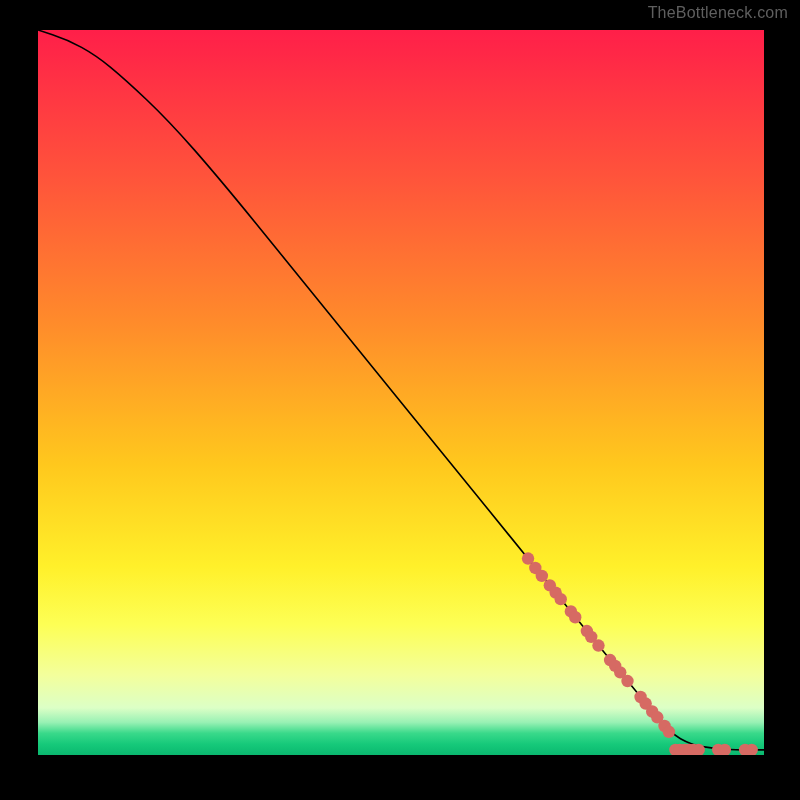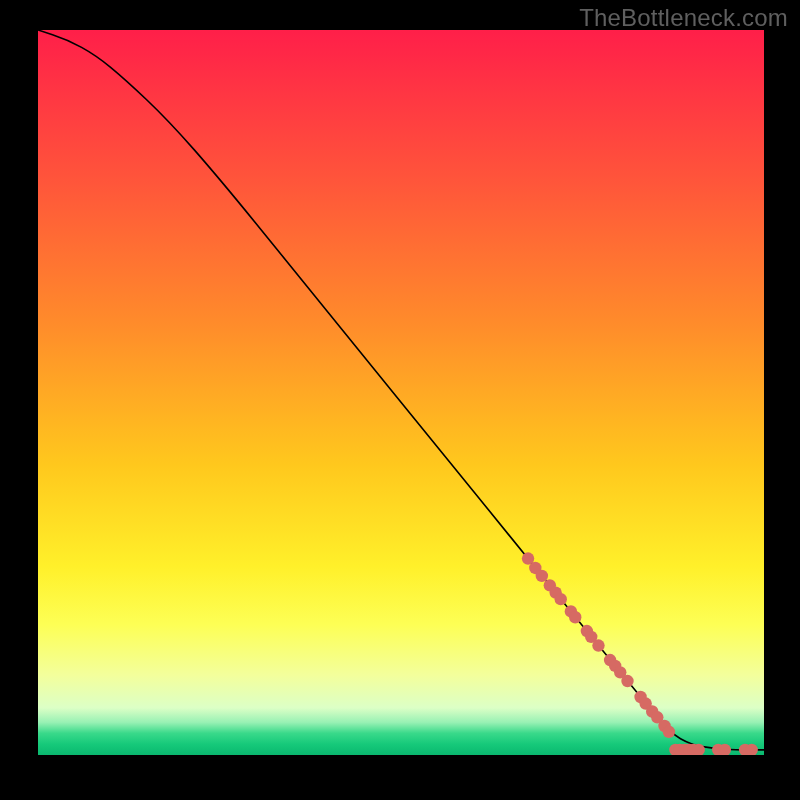--- a/index.html
+++ b/index.html
@@ -13,21 +13,21 @@
   .frame {
     position: absolute;
     inset: 0;
     background: #000;
   }
   .watermark {
     position: absolute;
     top: 4px;
     right: 12px;
     color: #5f5f5f;
-    font-size: 24px;
+    font-size: 16px;
     font-weight: 400;
     letter-spacing: 0.2px;
     z-index: 10;
   }
   .plot-area {
     position: absolute;
     left: 38px;
     top: 30px;
     width: 726px;
     height: 725px;

